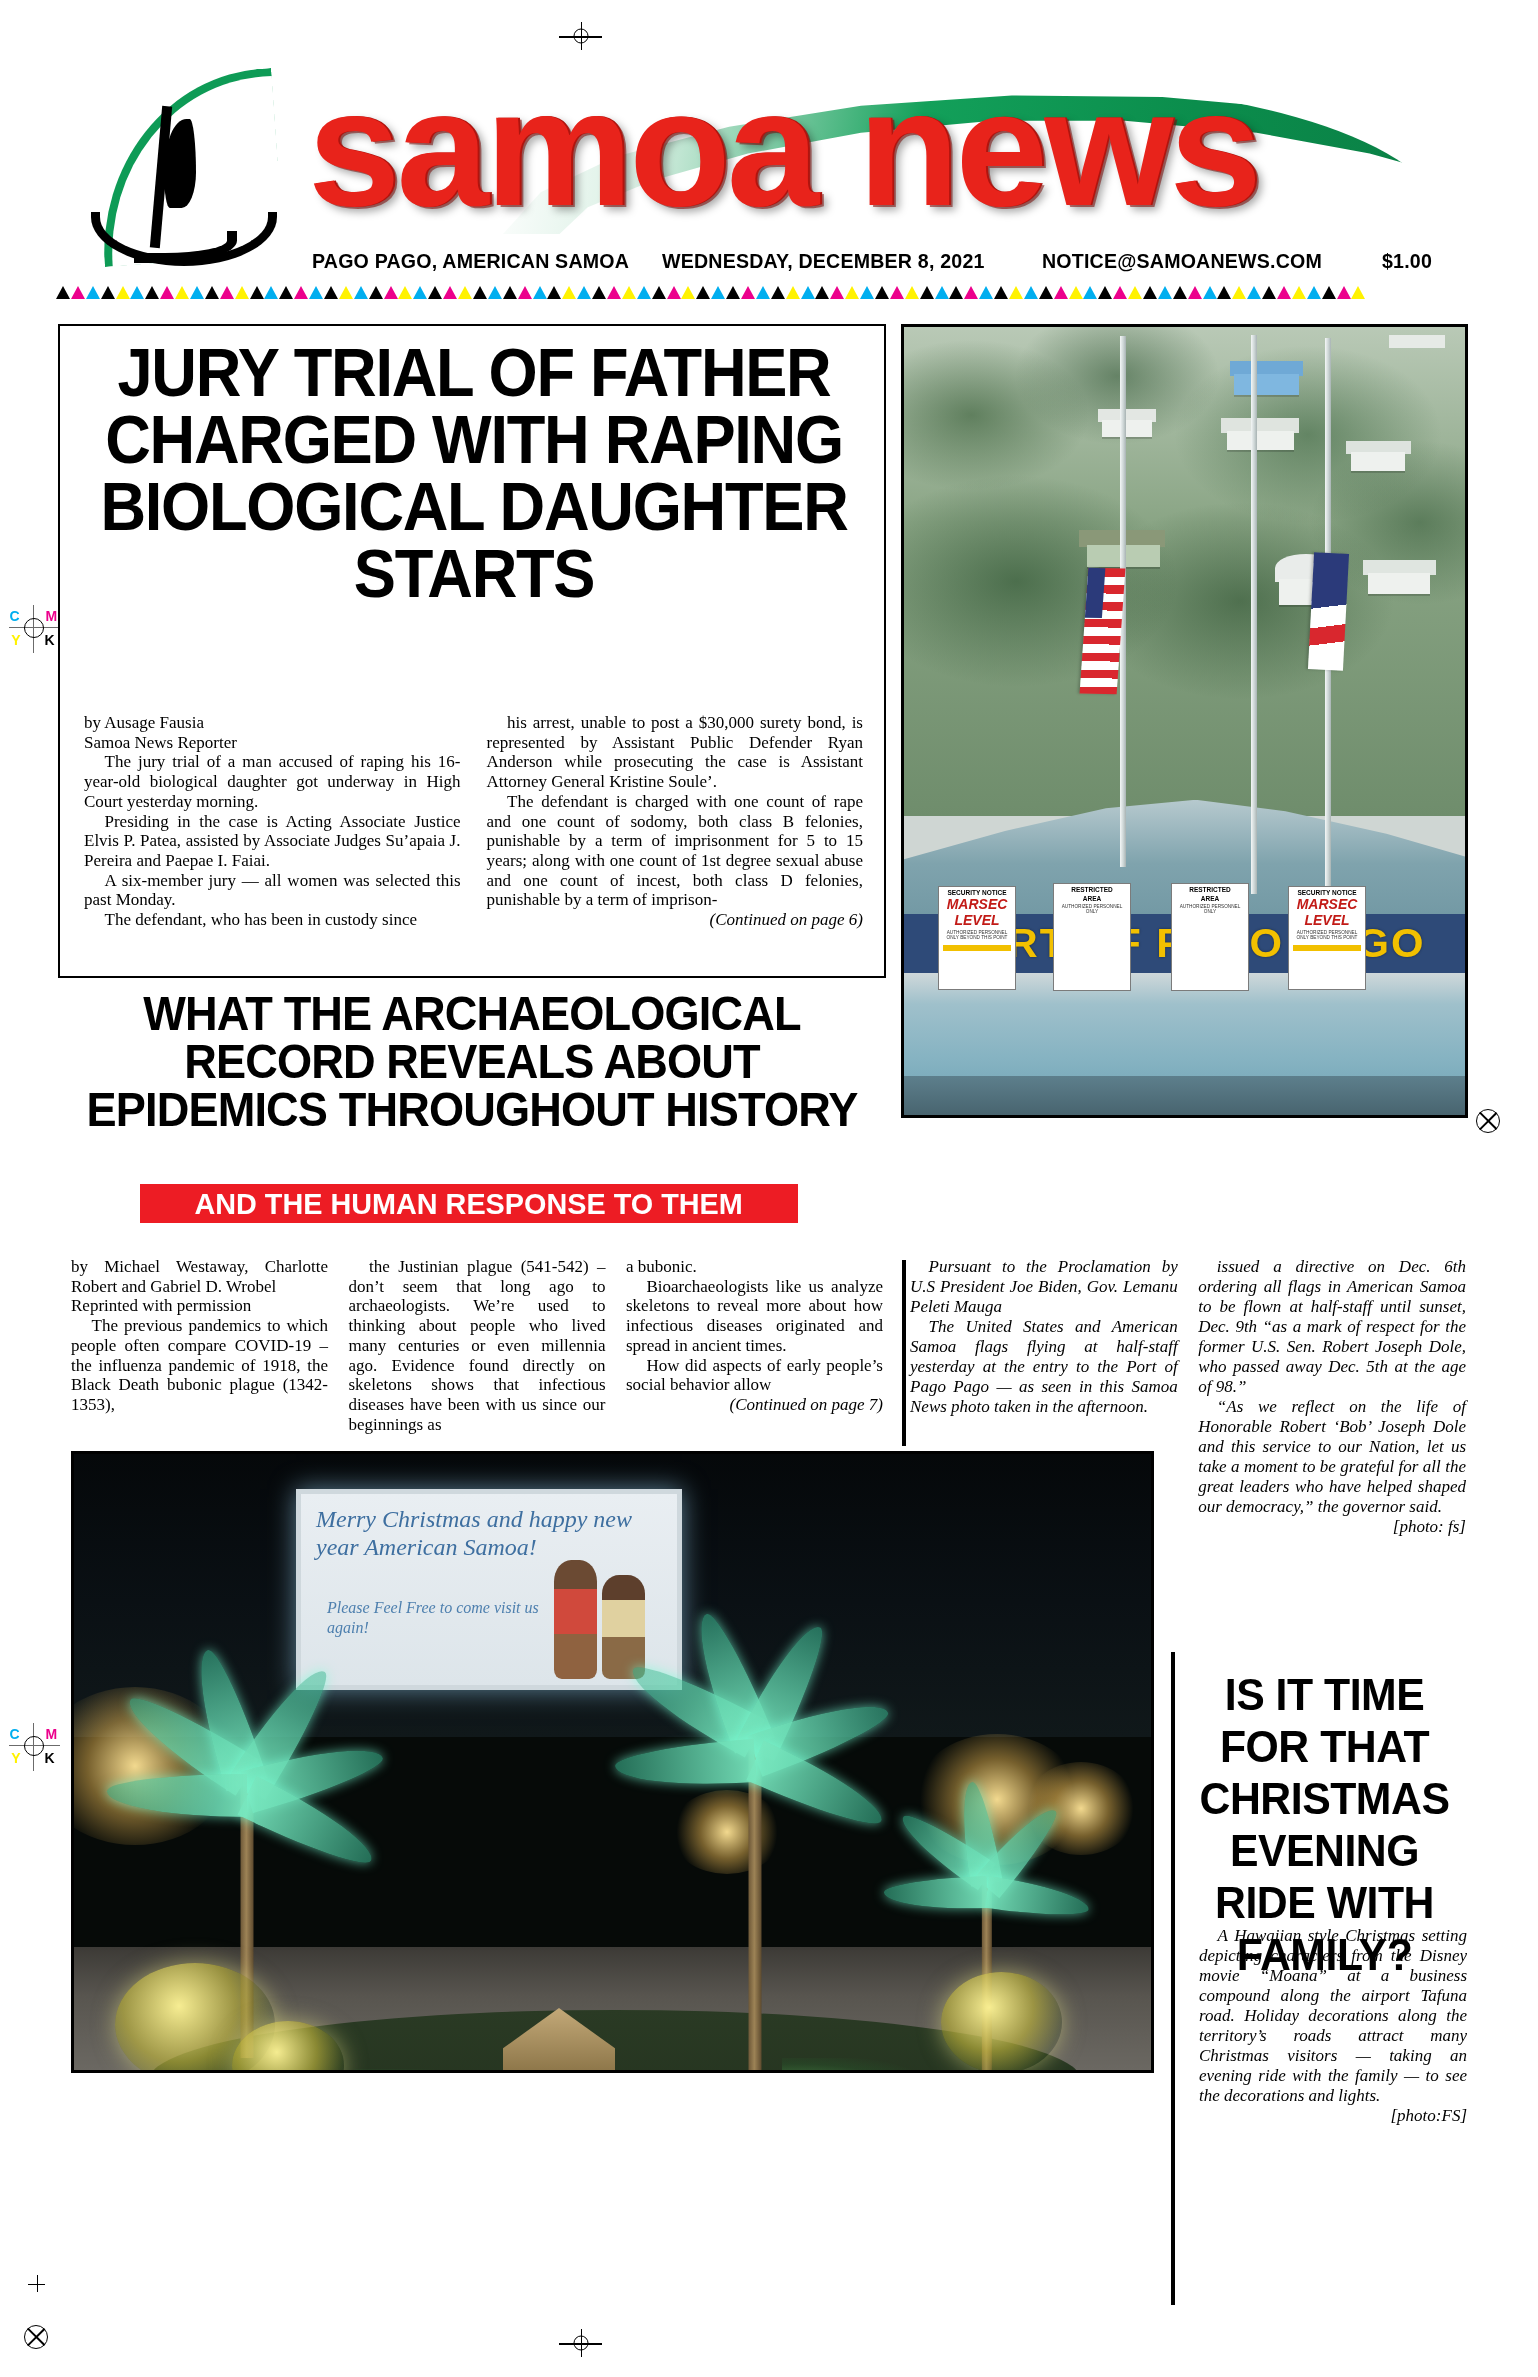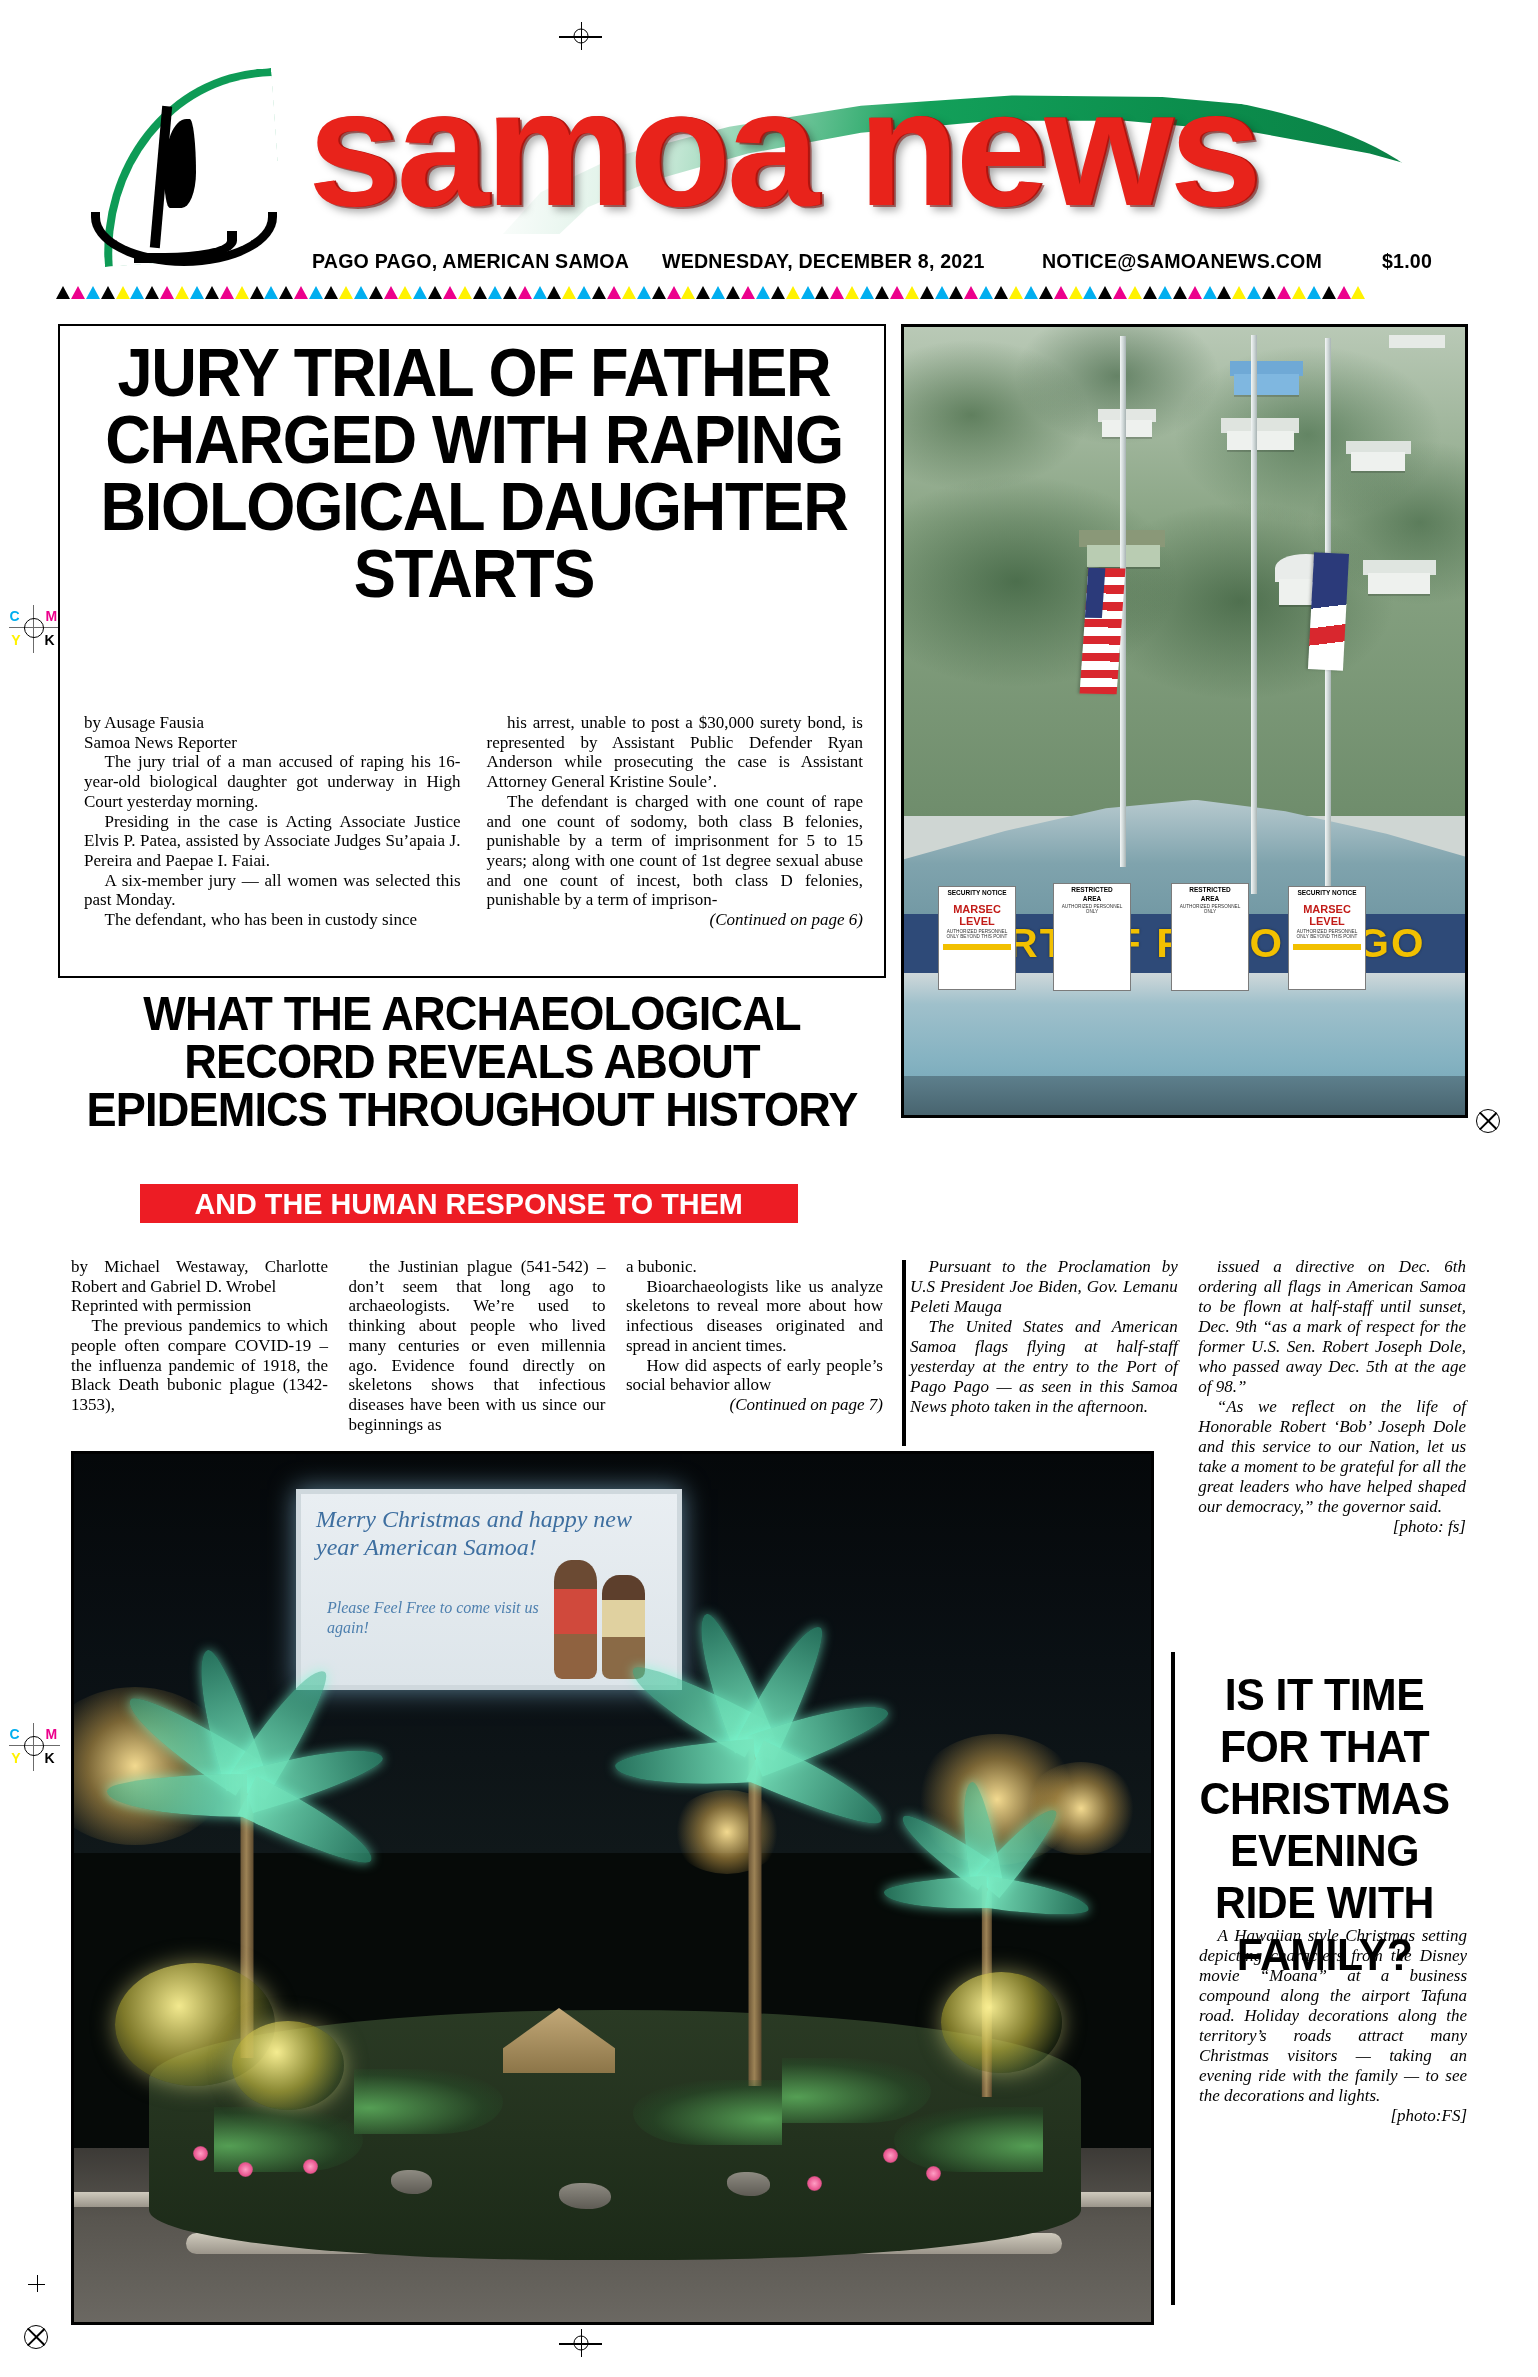--- a/index.html
+++ b/index.html
@@ -354,23 +354,24 @@
     overflow:hidden;
   }
   .pp-notice .nt-hd {
     font-family:"Liberation Sans", sans-serif;
     font-size:6.5px; font-weight:bold;
     text-align:center; color:#000;
     padding-top:1.9px;
   }
   .pp-notice .nt-red {
     font-family:"Liberation Sans", sans-serif;
-    font-size:11px; font-weight:bold;
+    font-size:14px; font-weight:bold;
     text-align:center; color:#c21b17;
-    margin-top:7px;
+    margin-top:0;
+    font-style:italic;
   }
   .pp-notice .nt-body {
     font-family:"Liberation Sans", sans-serif;
     font-size:4.7px; line-height:5.6px;
     text-align:center; color:#333;
     padding:1.9px 2.8px;
   }
   .pp-notice .nt-bar {
     height:6.5px;
     background:#f2c000;
@@ -436,21 +437,21 @@
     text-align: justify;
     color: #000;
   }
   .caption-text p { margin: 0; text-indent: 18.6px; }
   .caption-text p.credit { text-align: right; text-indent: 0; }
 
   
   #photo-xmas {
     position: absolute;
     left: 71px; top: 1451px;
-    width: 1083px; height: 874px;
+    width: 1083px; height: 622px;
     border: 3.7px solid #000;
     box-sizing: border-box;
     overflow: hidden;
     background: #060a08;
   }
   .xm-sky {
     position:absolute; left:0; top:0; width:100%; height:46%;
     background: linear-gradient(180deg,#05080a 0%, #0a1014 52%, #10181a 100%);
   }
   .xm-glow {

